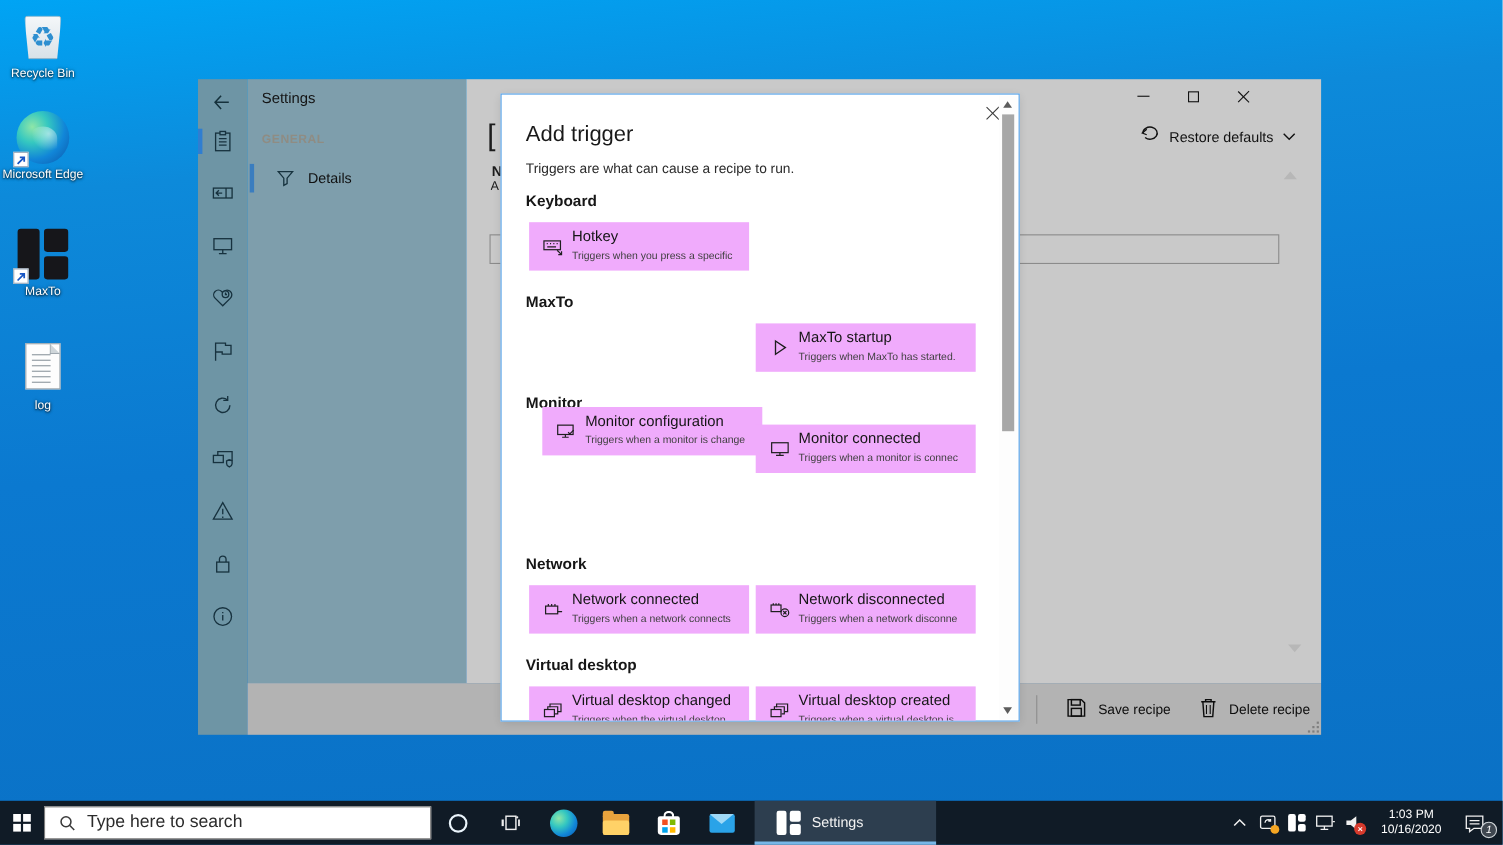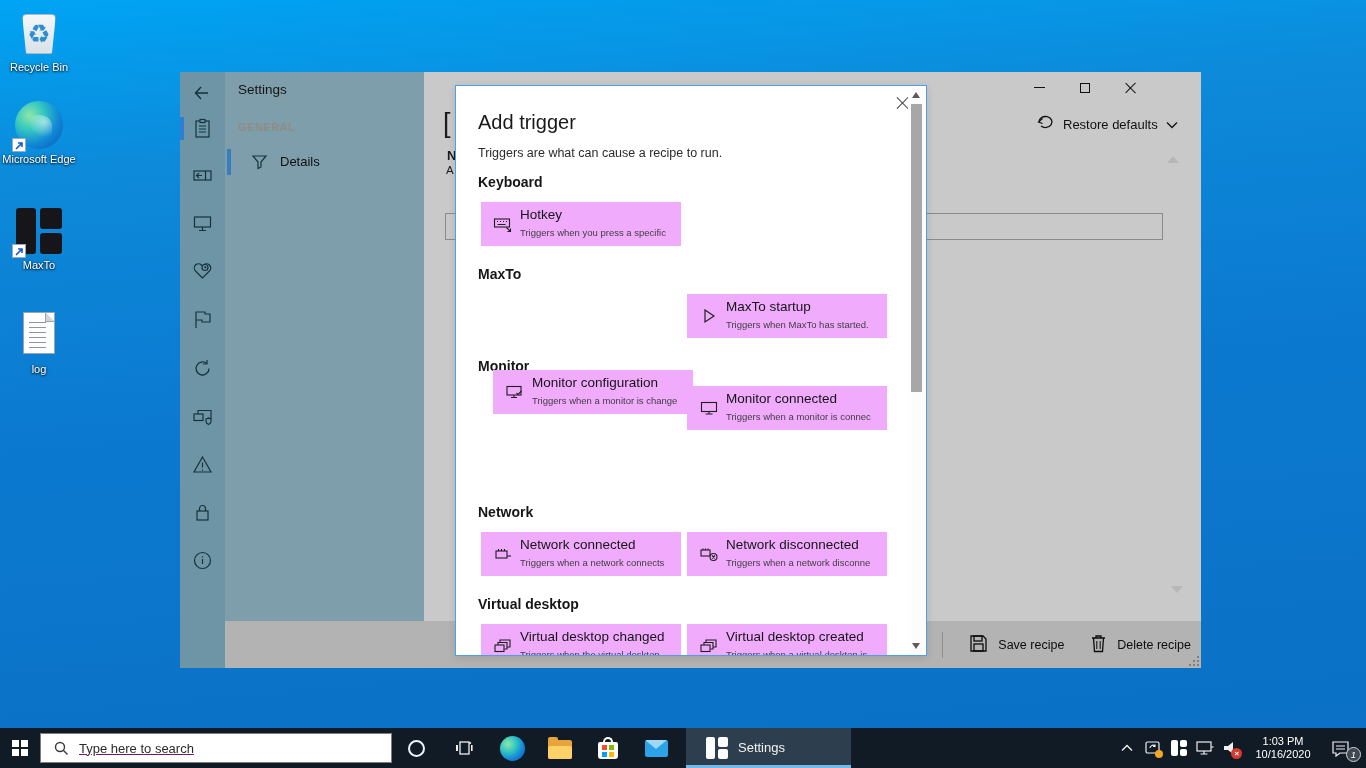--- a/index.html
+++ b/index.html
@@ -94,22 +94,22 @@
   .dlg-sb .thumb { position:absolute; left:3px; top:17px; width:11px; height:288px; background:#a7a7a7; }
 
   
   .taskbar { position:absolute; left:0; top:728px; width:1366px; height:40px; background:#101b26; color:#fff; }
   .tb-start { position:absolute; left:0; top:0; width:40px; height:40px; display:flex; align-items:center; justify-content:center; }
   .winlogo { display:grid; grid-template-columns:7px 7px; grid-template-rows:7px 7px; gap:2px; }
   .winlogo i { background:#fff; }
   .tb-search { position:absolute; left:40px; top:5px; width:352px; height:30px; background:#fff;
     border:1px solid #7d7d7d; display:flex; align-items:center; }
   .tb-search svg { margin:0 10px 0 13px; }
-  .tb-search input { border:none; outline:none; flex:1; font-size:13px; color:#701a75;
-    font-family:"Liberation Sans", sans-serif; background:transparent;text-decoration:underline; }
+  .tb-search input { border:none; outline:none; flex:1; font-size:16px; color:#ec4899;
+    font-family:"Liberation Sans", sans-serif; background:transparent; }
   .tb-search input::placeholder { color:#2b2b2b; opacity:1; }
   .tb-btn { position:absolute; top:0; width:48px; height:40px; display:flex; align-items:center; justify-content:center; }
   .tb-task { position:absolute; left:686px; top:0; width:165px; height:40px; background:#2d3e4f; }
   .tb-task .underline { position:absolute; left:0; bottom:0; width:100%; height:3px; background:#77b7e8; }
   .tb-task .t-ic { position:absolute; left:20px; top:9px; }
   .tb-task .t-lbl { position:absolute; left:52px; top:12px; font-size:13px; color:#f2f2f2; }
   .maxto-mini { position:relative; width:22px; height:22px; }
   .maxto-mini i { position:absolute; background:#fff; border-radius:2px; }
   .tray { position:absolute; right:0; top:0; height:40px; display:flex; align-items:center; padding-right:8px; }
   .tray-btn { width:26px; height:40px; display:flex; align-items:center; justify-content:center; position:relative; }

